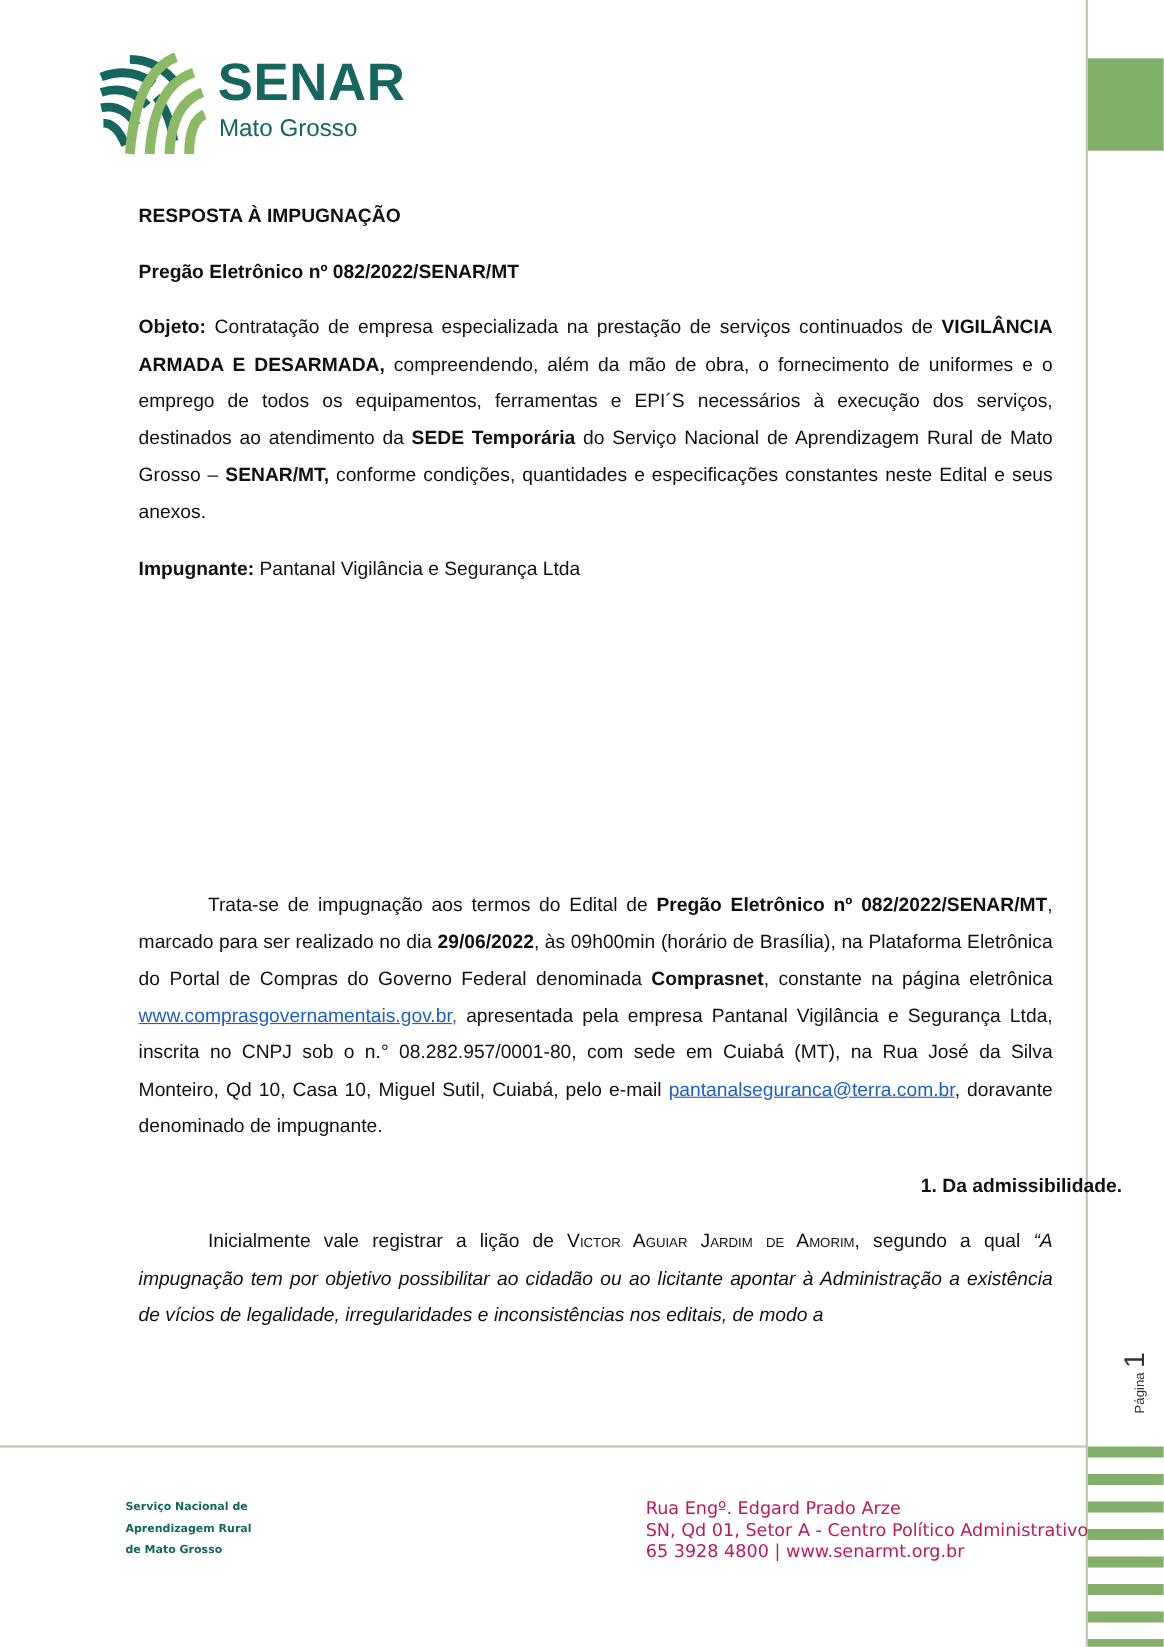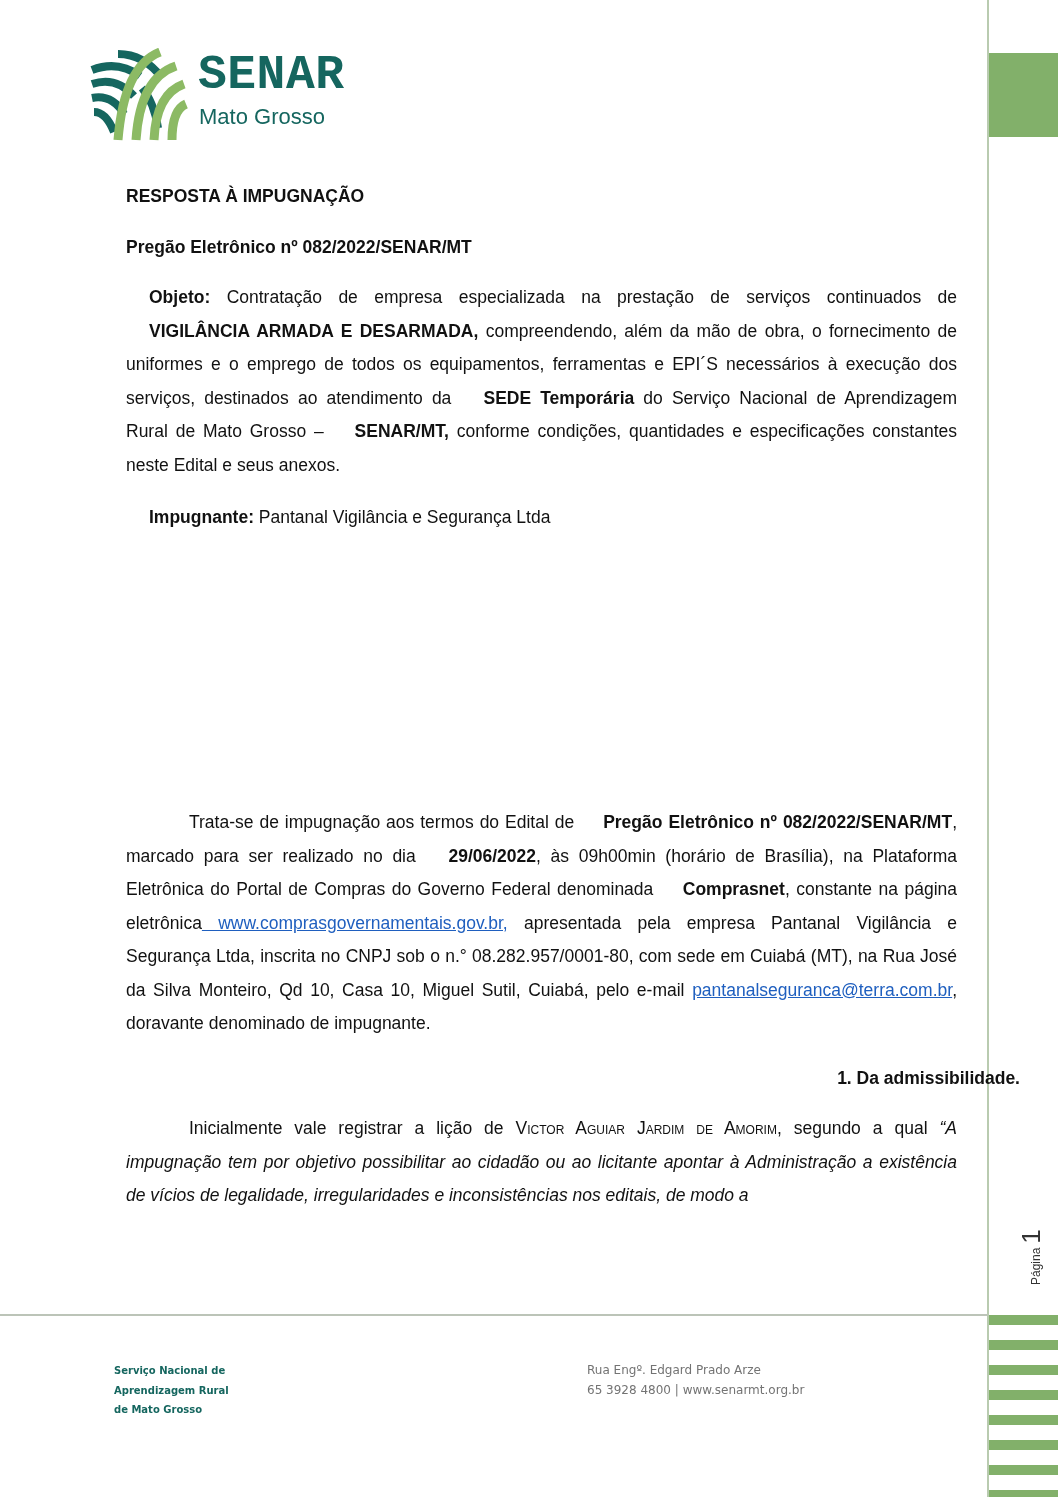--- a/index.html
+++ b/index.html
@@ -38,54 +38,54 @@
     }
     .page-num .lbl { font-size: 12px; }
     .page-num .num { font-size: 26px; margin-left: 4px; }
 
     
     .logo { position: absolute; left: 88px; top: 48px; width: 290px; height: 95px; }
     .logo svg { position: absolute; left: 0; top: 0; }
     .logo-title {
       position: absolute; left: 110px; top: 0px;
       font-size: 48px; font-weight: bold; color: #15665f; letter-spacing: 0.5px;
-      font-family: Liberation Mono, monospace;
+      font-family: Liberation Sans, sans-serif;
     }
     .logo-sub {
       position: absolute; left: 111px; top: 56px;
       font-size: 22px; color: #15665f;
       font-family: "Liberation Sans", sans-serif;
     }
 
     
     .content {
       position: absolute; left: 126px; width: 831px;
       font-size: 17.5px; line-height: 33.5px;
     }
     .title1 { top: 180px; font-weight: bold; }
     .title2 { top: 231px; font-weight: bold; }
     .p-objeto { top: 281px; text-align: justify; }
     .p-impugnante { top: 501px; }
     .p-trata { top: 806px; text-align: justify; text-indent: 63px; }
     .p-section { top: 1062px; font-weight: bold; padding-left: 63px; text-align: right; }
     .p-inicial { top: 1112px; text-align: justify; text-indent: 63px; }
-    b { font-weight: bold; margin-left: 23px; }
+    b { font-weight: bold; }
     .sc { font-variant: small-caps; }
     a.link { color: #1f5fbf; text-decoration: underline; }
     i { font-style: italic; }
 
     
     .footer-left {
       position: absolute; left: 114px; top: 1361px;
       font-size: 10px; line-height: 19.5px; font-weight: bold; color: #15665f;
       font-family: "DejaVu Sans", sans-serif;
     }
     .footer-right {
       position: absolute; left: 587px; top: 1361px;
-      font-size: 12px; line-height: 19.5px; color: #737373;
+      font-size: 16px; line-height: 19.5px; color: #be185d;
       font-family: "DejaVu Sans", sans-serif;
     }
     .footer-right div, .footer-left div { white-space: nowrap; }
   </style>
 </head>
 <body>
 
 <div class="vline"></div>
 <div class="green-block"></div>
 <div class="hline"></div>
@@ -142,14 +142,15 @@
 
 <div class="content p-inicial"><span>Inicialmente vale registrar a lição de </span><span class="sc">Victor Aguiar Jardim de Amorim</span><span>, segundo a qual </span><i>“A impugnação tem por objetivo possibilitar ao cidadão ou ao licitante apontar à Administração a existência de vícios de legalidade, irregularidades e inconsistências nos editais, de modo a</i></div>
 
 <div class="footer-left">
   <div>Serviço Nacional de</div>
   <div>Aprendizagem Rural</div>
   <div>de Mato Grosso</div>
 </div>
 <div class="footer-right">
   <div>Rua Engº. Edgard Prado Arze</div>
+  <div>SN, Qd 01, Setor A - Centro Político Administrativo</div>
   <div>65 3928 4800 | www.senarmt.org.br</div>
 </div>
 
 </body></html>

